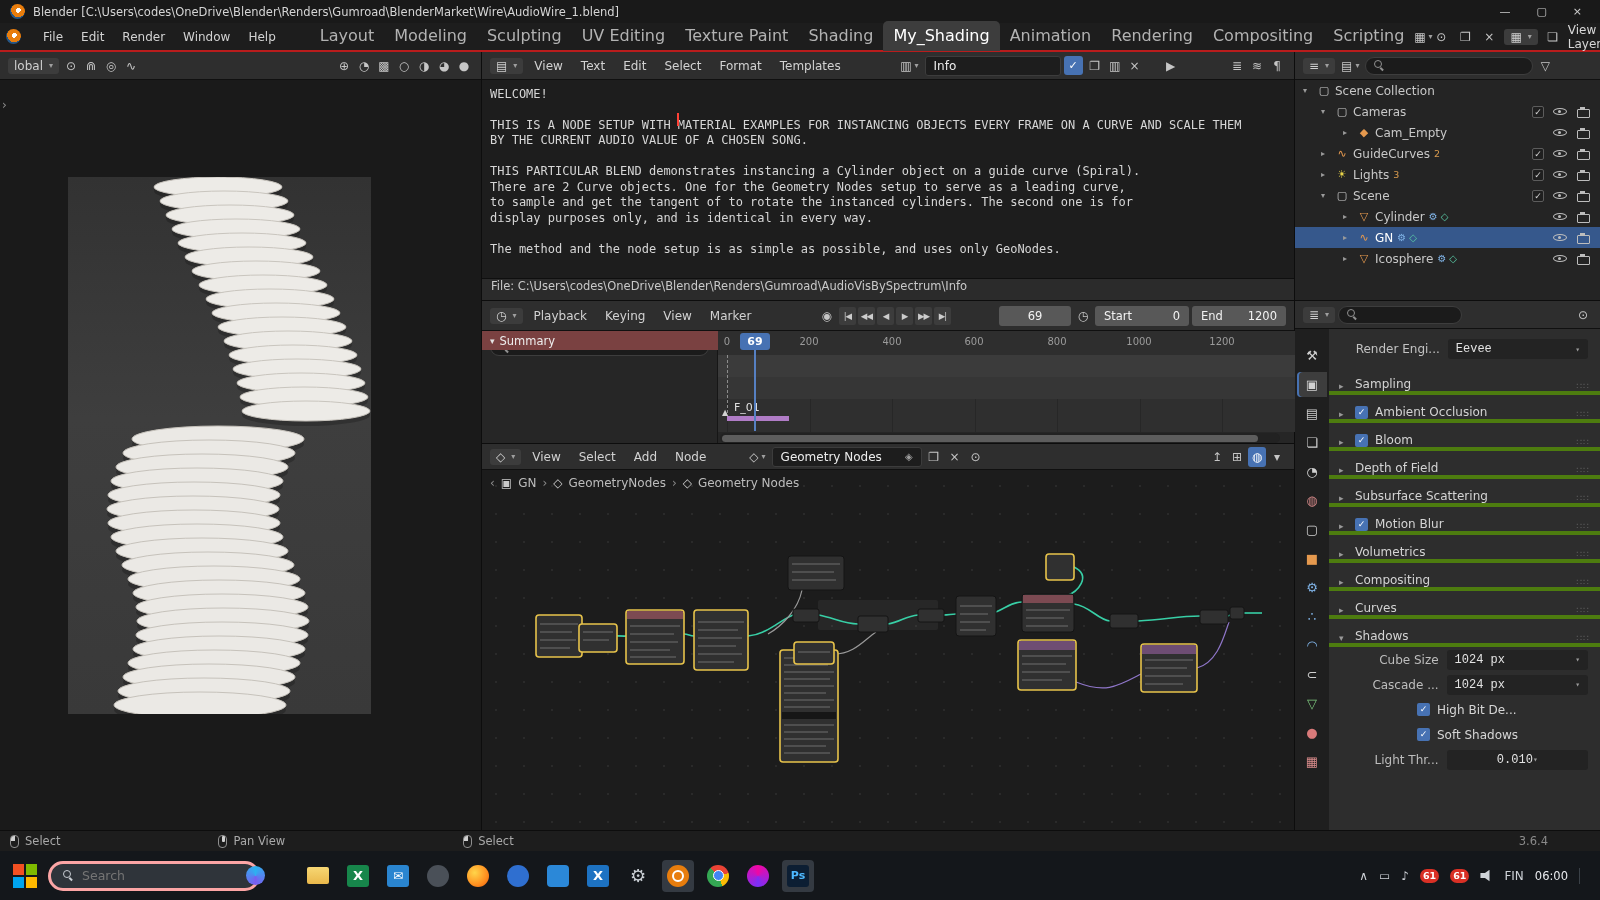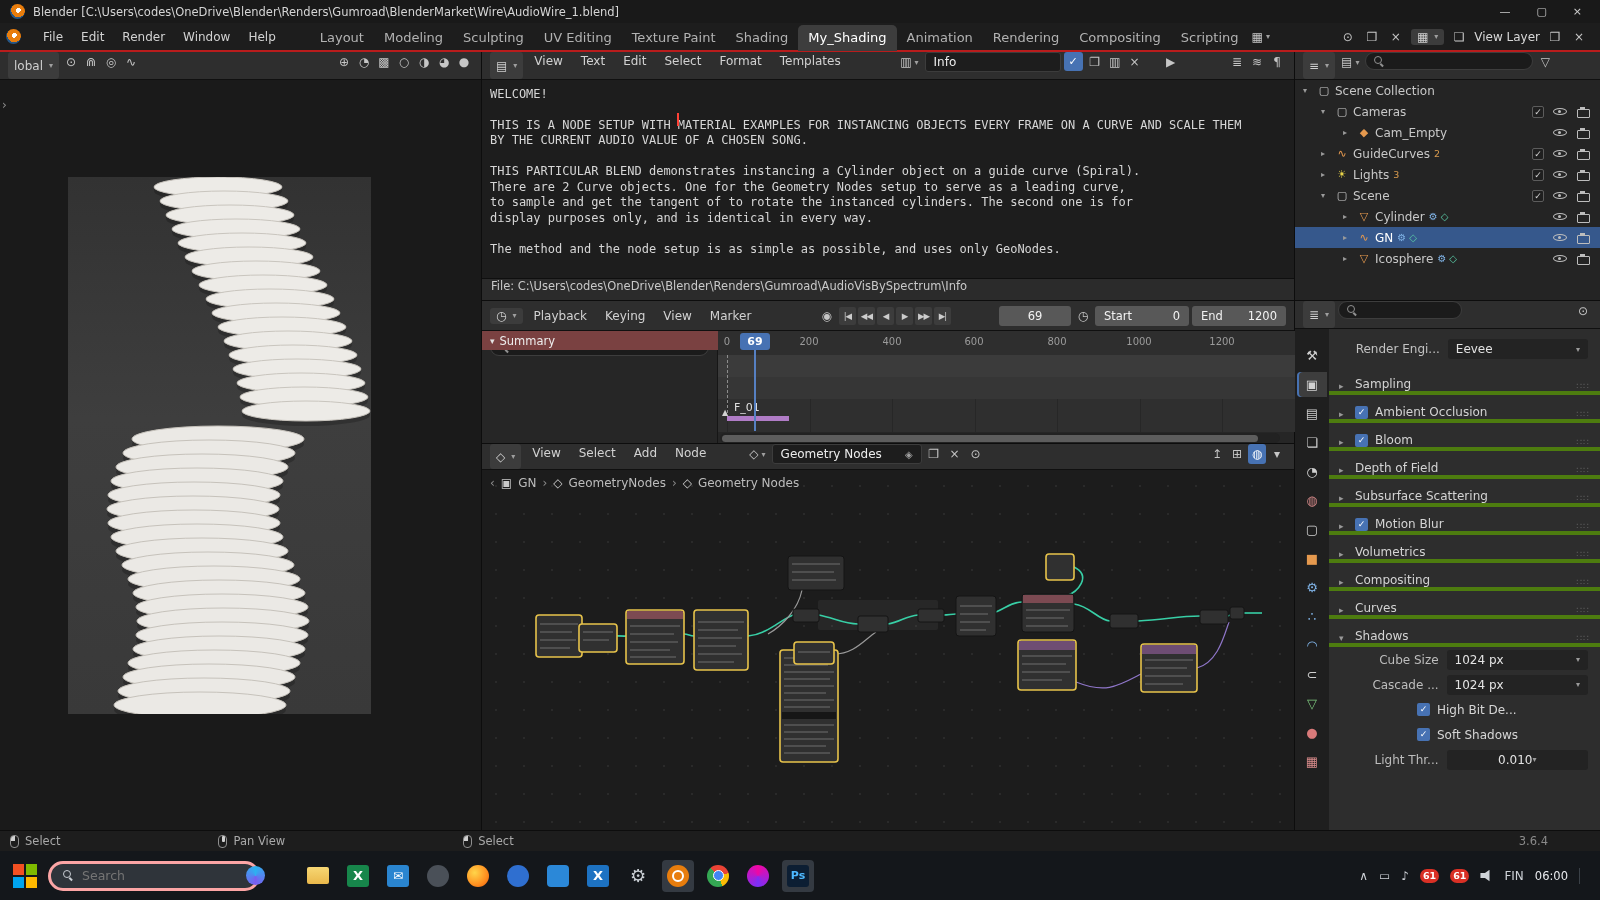--- a/index.html
+++ b/index.html
@@ -3,21 +3,21 @@
 <meta charset="utf-8">
 <style>
   * { margin:0; padding:0; box-sizing:border-box; }
   html,body { width:1600px; height:900px; overflow:hidden; background:#000;
     font-family:"DejaVu Sans",sans-serif; color:#d8d8d8; }
   #screen { position:relative; width:1600px; height:900px; background:#101010; }
   .abs { position:absolute; }
   .r { display:flex; align-items:center; }
 
   
-  .ehdr { display:flex; gap:3px; height:28px; background:#2e2e2e;
+  .ehdr { display:flex; align-items:center; gap:3px; height:28px; background:#2e2e2e;
     border-bottom:1px solid #101010; padding:0 8px; font-size:12px; color:#d8d8d8; }
   .menu-item { padding:2px 8px; border-radius:3px; color:#d2d2d2; white-space:nowrap; }
   .etype { display:flex; align-items:center; gap:3px; background:#3c3c3c; border-radius:3px;
     padding:1px 6px; color:#cfcfcf; font-size:12px; }
   .dd::after { content:"▾"; font-size:8px; color:#9f9f9f; margin-left:3px; }
   .ibtn { min-width:18px; height:20px; display:flex; align-items:center; justify-content:center;
     color:#c6c6c6; font-size:12px; border-radius:3px; padding:0 3px; }
   .ibtn.active { background:#4772b3; color:#fff; }
   .namefield { display:flex; align-items:center; gap:6px; background:#1d1d1d;
     border:1px solid #3c3c3c; border-radius:3px; height:20px; padding:0 8px;
@@ -52,21 +52,21 @@
     background:radial-gradient(circle at 55% 42%, #ffffff 0 2.5px, #e87d0d 2.5px 7px, #265787 7px); }
   #titlebar .wc { margin-left:auto; display:flex; gap:26px; padding-right:8px;
     color:#cfcfcf; font-size:11px; }
 
   
   #topbar { left:0; top:23px; width:1600px; height:29px; background:#1d1d1d;
     border-bottom:2px solid #b91c1c; display:flex; align-items:center; padding:0 6px;
     font-size:12px; }
   #topbar .menus { display:flex; gap:2px; margin-left:6px; }
   #wtabs { display:flex; margin-left:26px; height:29px; align-items:flex-end; }
-  .wtab { padding:5px 10px 6px; font-size:13px; color:#b2b2b2; border-radius:5px 5px 0 0;
+  .wtab { padding:5px 10px 6px; font-size:16px; color:#b2b2b2; border-radius:5px 5px 0 0;
     white-space:nowrap; }
   .wtab.active { background:#3d3d3d; color:#ffffff; }
   #topbar .right { margin-left:auto; display:flex; align-items:center; gap:6px; padding-right:6px; }
 
   
   #viewport { left:0; top:52px; width:482px; height:778px; background:#1a1a1a;
     border-right:1px solid #0d0d0d; overflow:hidden; }
   #vp-render { left:68px; top:125px; width:303px; height:537px;
     background:linear-gradient(180deg,#323232,#3e3e3e 45%,#393939); }
   #vp-expand { left:2px; top:46px; color:#8f8f8f; font-size:12px; }
@@ -166,21 +166,21 @@
     display:flex; flex-direction:column; align-items:center; padding-top:14px; gap:4px; }
   .ptab { width:30px; height:25px; display:flex; align-items:center; justify-content:center;
     border-radius:4px 0 0 4px; }
   .ptab [data-glyph] { color:var(--c,#c9c9c9); font-size:13px; }
   .ptab.active { background:#3d3d3d; box-shadow:inset 2px 0 0 #4772b3; }
   #p-content { position:absolute; left:34px; top:28px; right:0; bottom:0; font-size:12px;
     color:#d4d4d4; overflow:hidden; }
   .p-engine { display:flex; align-items:center; gap:8px; padding:10px 12px 8px; }
   .p-engine .lbl { width:40%; text-align:right; color:#c2c2c2; }
   .p-drop { flex:1; background:#232323; border-radius:3px; height:20px; display:flex;
-    align-items:center; padding:0 8px; color:#e3e3e3; justify-content:space-between; }
+    align-items:center; padding:0 8px; color:#e3e3e3; justify-content:space-between;font-family:Liberation Mono, monospace; }
   .p-drop::after { content:"▾"; font-size:8px; color:#9a9a9a; }
   .p-sec { display:flex; align-items:flex-end; height:28px; padding:0 10px; gap:7px;
     border-bottom:4px solid #4d7c0f; }
   .p-chev { color:#999; font-size:9px; width:9px; }
   .p-chev::before { content:"▸"; }
   .p-sec.open .p-chev::before { content:"▾"; }
   .p-cb { width:13px; height:13px; background:#4772b3; border-radius:2px; color:#fff;
     font-size:9px; line-height:13px; text-align:center; }
   .p-cb::after { content:"✓"; }
   .p-sec:not(.has-checkbox) .p-cb { display:none; }

